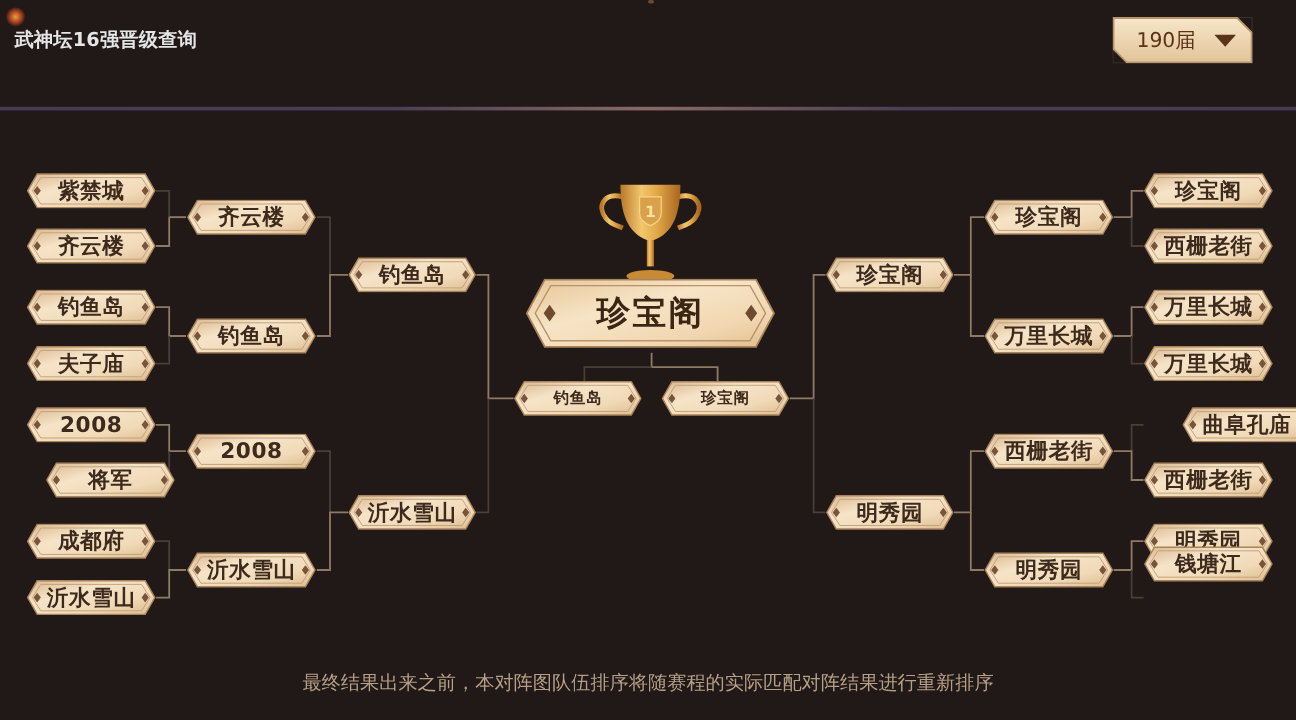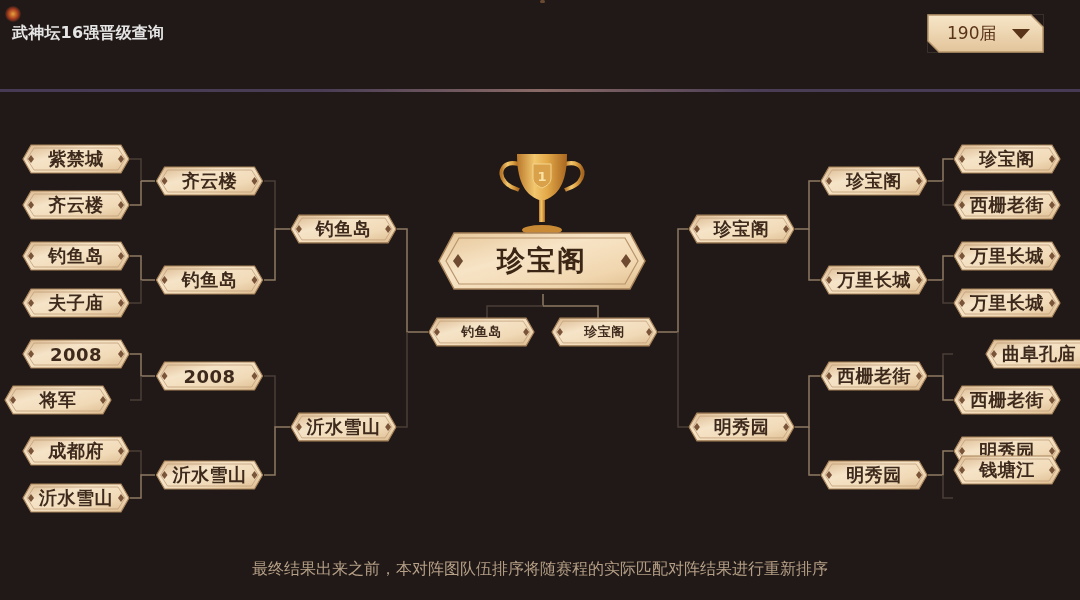--- a/index.html
+++ b/index.html
@@ -162,21 +162,21 @@
       <use href="#nodeframe"></use>
     </svg>
     <span class="label">夫子庙</span>
   </div>
 <div class="node" style="left:22px;top:339px;width:108px">
     <svg width="108" height="30">
       <use href="#nodeframe"></use>
     </svg>
     <span class="label">2008</span>
   </div>
-<div class="node" style="left:4px;top:385px;width:108px">
+<div class="node" style="left:38px;top:385px;width:108px">
     <svg width="108" height="30">
       <use href="#nodeframe"></use>
     </svg>
     <span class="label">将军</span>
   </div>
 <div class="node" style="left:22px;top:436px;width:108px">
     <svg width="108" height="30">
       <use href="#nodeframe"></use>
     </svg>
     <span class="label">成都府</span>

